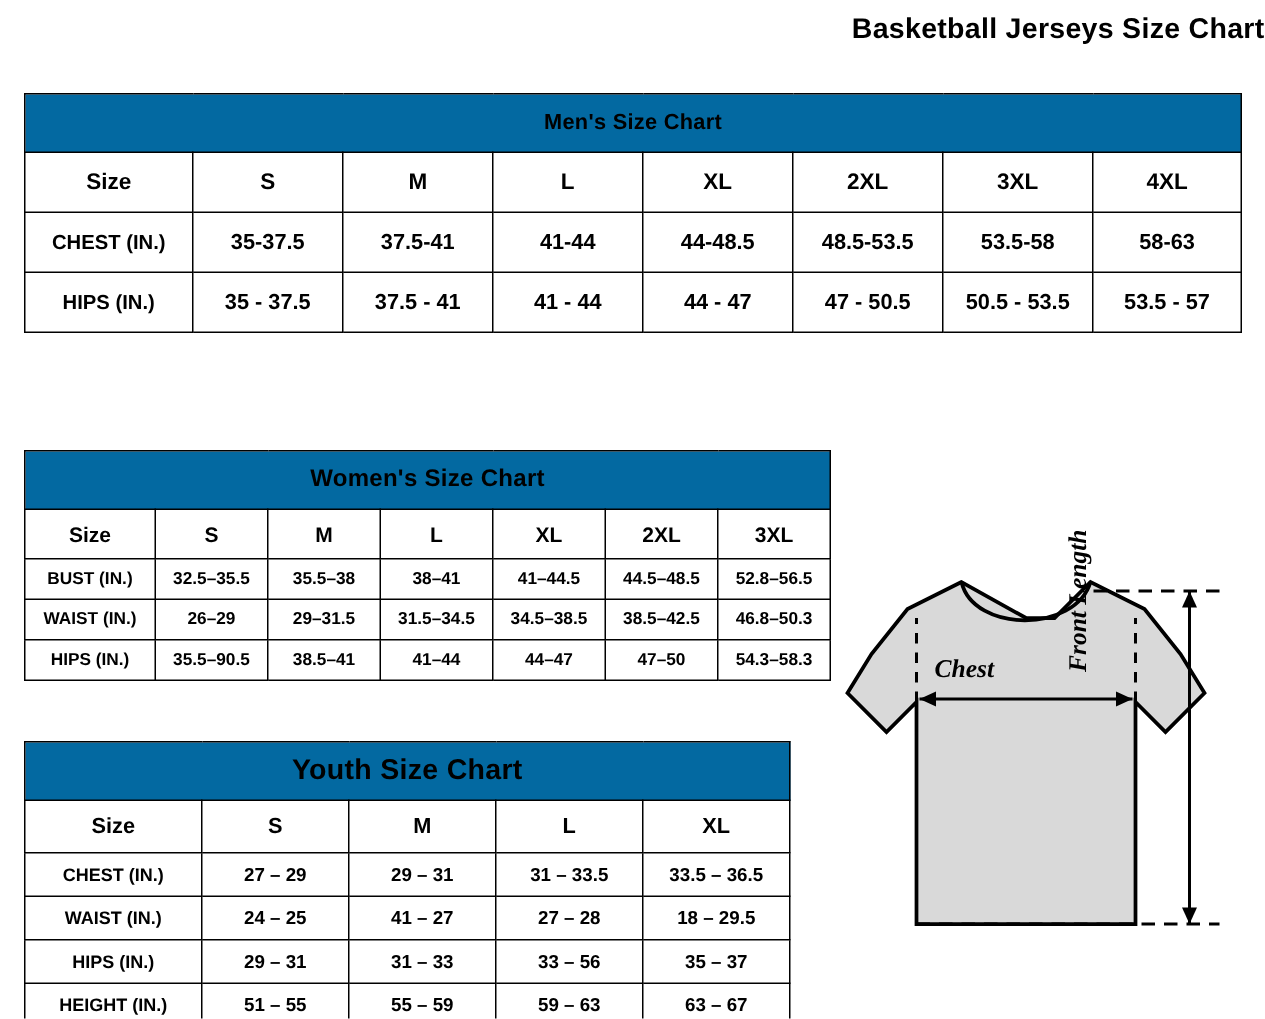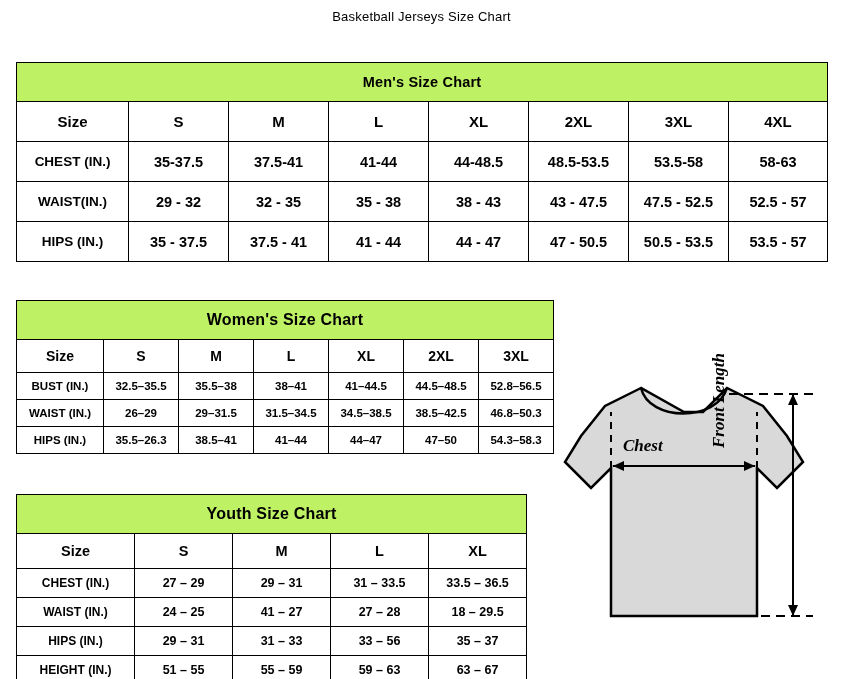--- a/index.html
+++ b/index.html
@@ -9,39 +9,39 @@
   body {
     width: 843px;
     height: 679px;
     background: #ffffff;
     font-family: "Liberation Sans", sans-serif;
     color: #000000;
     position: relative;
     overflow: hidden;
   }
   .page-title {
-    text-align: center;
-    font-size: 13px;
-    font-weight: normal;
+    text-align: right;
+    font-size: 19px;
+    font-weight: bold;
     margin: 9px 0 0 0;
     letter-spacing: 0.2px;
   }
   table {
     border-collapse: collapse;
     table-layout: fixed;
   }
   td, th {
     border: 1px solid #000000;
     text-align: center;
     vertical-align: middle;
     font-weight: bold;
     background: #ffffff;
   }
   .band {
-    background: #bef264;
+    background: #0369a1;
     font-size: 16px;
     font-weight: bold;
     letter-spacing: 0.2px;
   }
   
   #men-table {
     position: absolute;
     left: 16px;
     top: 62px;
     width: 811px;
@@ -62,21 +62,21 @@
   #women-table .hdr { height: 30px; font-size: 14px; }
   #women-table .rowlab { font-size: 11.5px; }
   
   #youth-table {
     position: absolute;
     left: 16px;
     top: 494px;
     width: 510px;
   }
   #youth-table td { height: 26px; font-size: 12.5px; }
-  #youth-table .band { height: 36px; font-size: 16px; margin-left: 12px; }
+  #youth-table .band { height: 36px; font-size: 19px; margin-left: 12px; }
   #youth-table .hdr { height: 32px; font-size: 14.5px; }
   #youth-table .rowlab { font-size: 12px; }
   
   #shirt-diagram {
     position: absolute;
     left: 545px;
     top: 350px;
     width: 296px;
     height: 320px;
   }
@@ -135,30 +135,20 @@
       <td class="rowlab">CHEST (IN.)</td>
       <td>35-37.5</td>
       <td>37.5-41</td>
       <td>41-44</td>
       <td>44-48.5</td>
       <td>48.5-53.5</td>
       <td>53.5-58</td>
       <td>58-63</td>
     </tr>
     <tr>
-      <td class="rowlab">WAIST(IN.)</td>
-      <td>29 - 32</td>
-      <td>32 - 35</td>
-      <td>35 - 38</td>
-      <td>38 - 43</td>
-      <td>43 - 47.5</td>
-      <td>47.5 - 52.5</td>
-      <td>52.5 - 57</td>
-    </tr>
-    <tr>
       <td class="rowlab">HIPS (IN.)</td>
       <td>35 - 37.5</td>
       <td>37.5 - 41</td>
       <td>41 - 44</td>
       <td>44 - 47</td>
       <td>47 - 50.5</td>
       <td>50.5 - 53.5</td>
       <td>53.5 - 57</td>
     </tr>
   </tbody>
@@ -200,21 +190,21 @@
       <td class="rowlab">WAIST  (IN.)</td>
       <td>26–29</td>
       <td>29–31.5</td>
       <td>31.5–34.5</td>
       <td>34.5–38.5</td>
       <td>38.5–42.5</td>
       <td>46.8–50.3</td>
     </tr>
     <tr>
       <td class="rowlab">HIPS  (IN.)</td>
-      <td>35.5–26.3</td>
+      <td>35.5–90.5</td>
       <td>38.5–41</td>
       <td>41–44</td>
       <td>44–47</td>
       <td>47–50</td>
       <td>54.3–58.3</td>
     </tr>
   </tbody>
 </table>
 
 <table id="youth-table">

